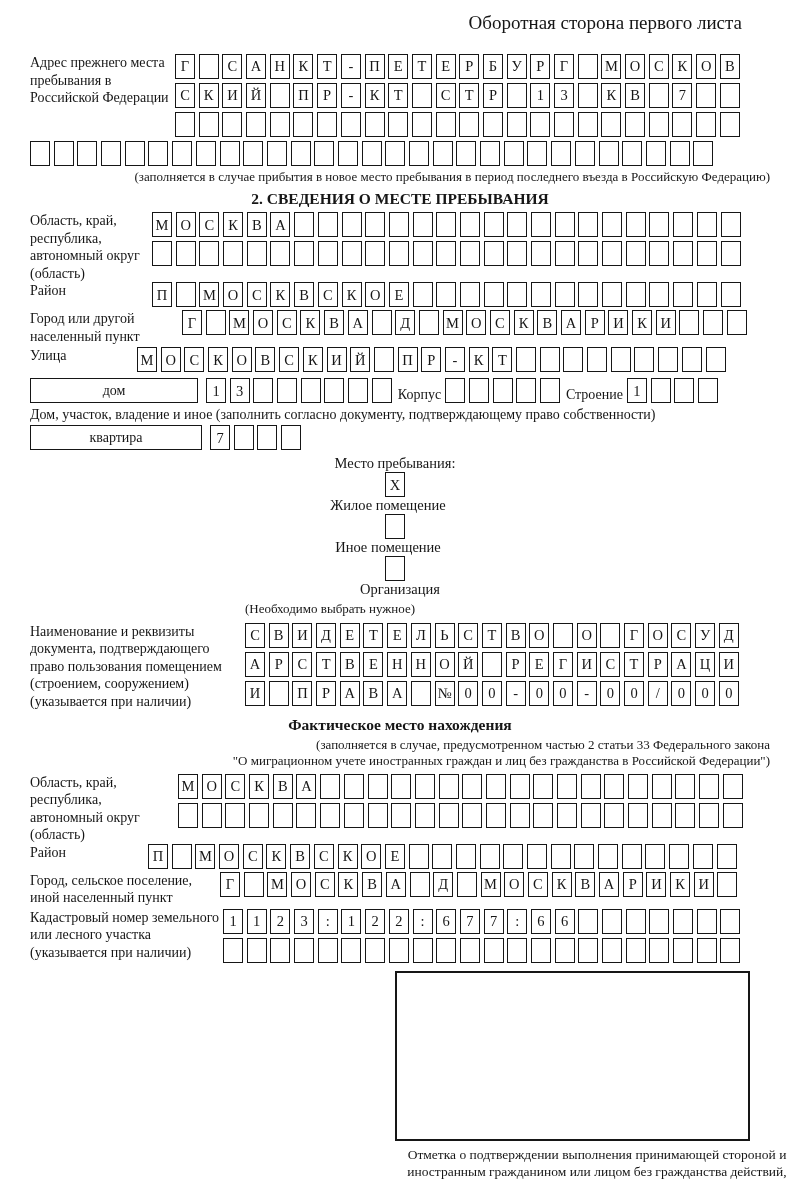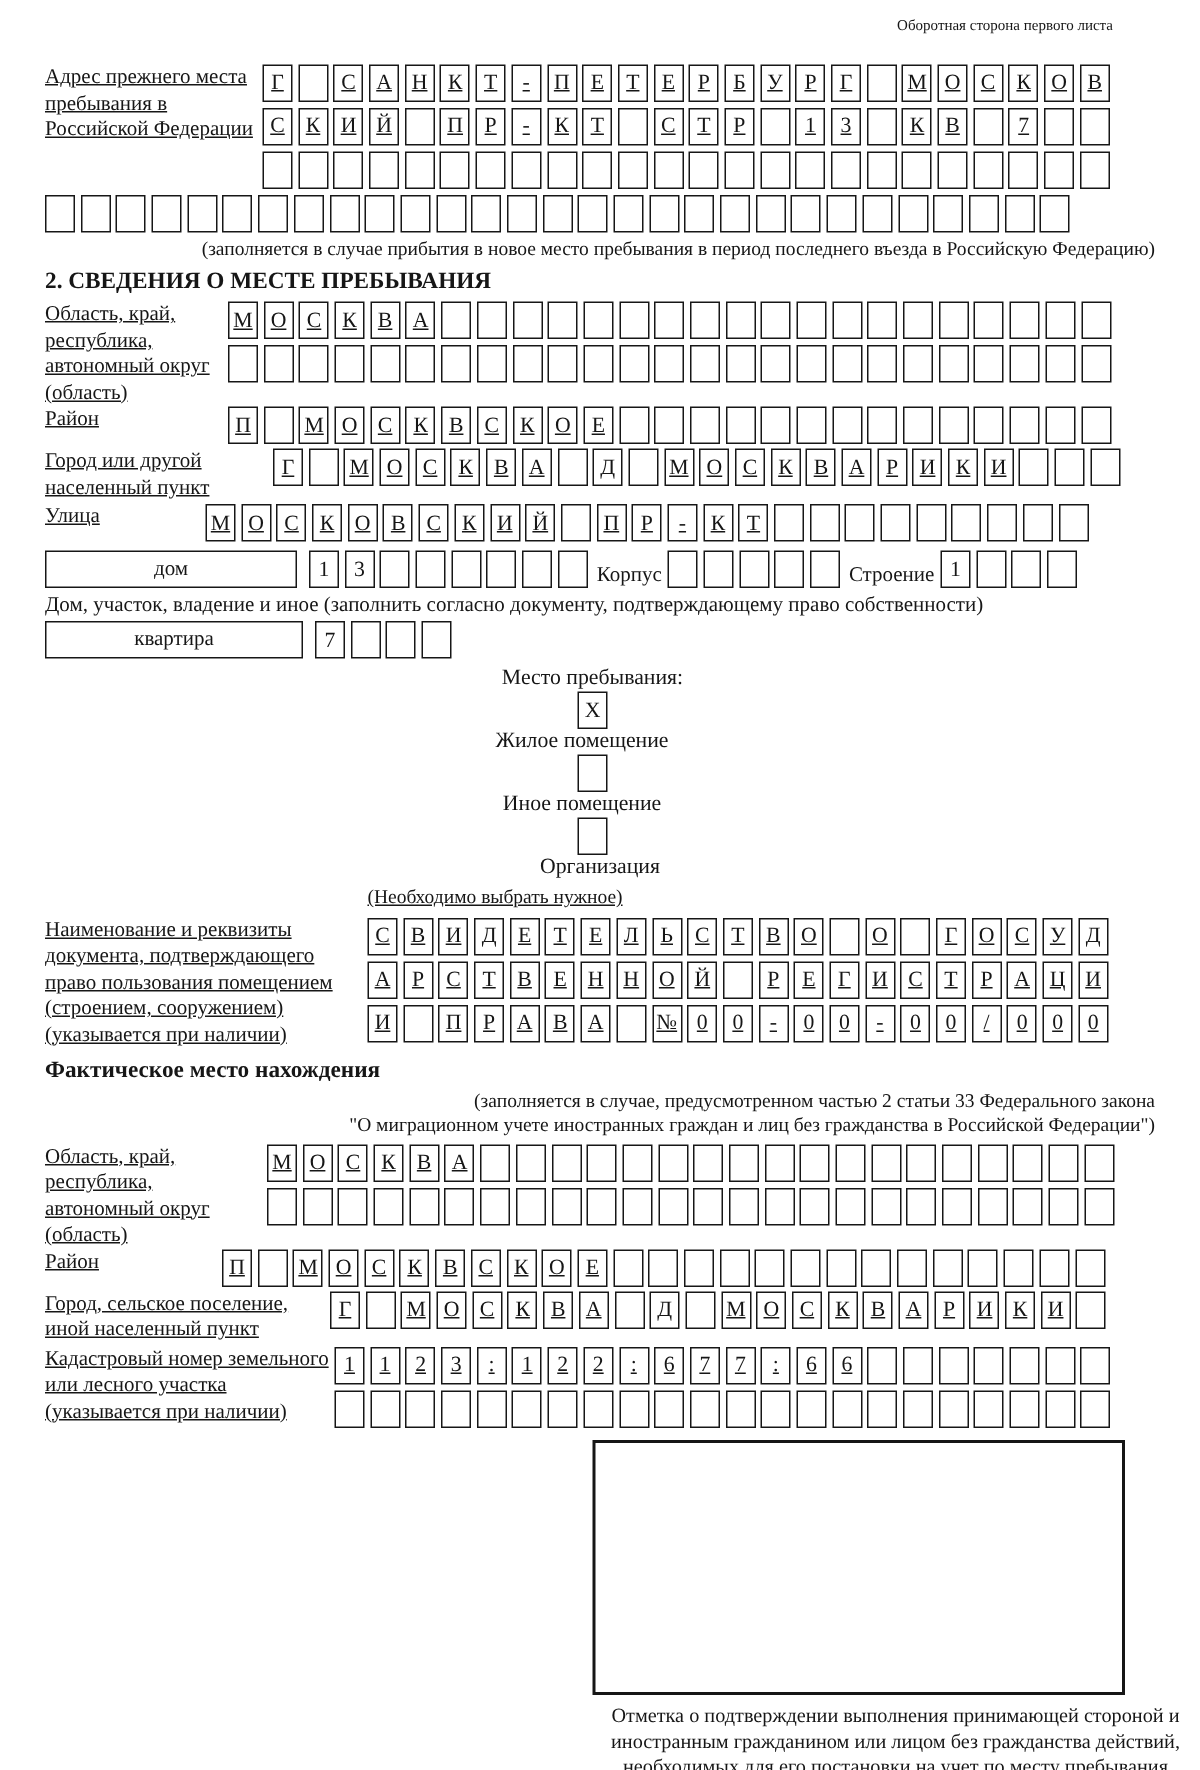--- a/index.html
+++ b/index.html
@@ -1,39 +1,39 @@
 <!DOCTYPE html>
 <html><head>
 <meta charset="utf-8">
 <style>
   html,body{margin:0;padding:0;background:#fff;}
   body{width:800px;height:1180px;color:#161616;font-family:"Liberation Serif","DejaVu Serif",serif;overflow:hidden;}
   .page{padding:12px 30px 0 30px;box-sizing:border-box;}
-  .hdr-note{text-align:right;font-size:10px;padding-right:28px;}
-  .block{display:flex;align-items:flex-start;text-decoration:underline;}
+  .hdr-note{text-align:right;font-size:19px;padding-right:28px;}
+  .block{display:flex;align-items:flex-start;}
   .lbl{font-size:14px;line-height:1.25;flex:0 0 auto;}
   .rows{display:flex;flex-direction:column;gap:4px;}
   .cellrow{display:flex;gap:3.7px;}
   .cell{flex:0 0 auto;width:20px;height:25px;border:1.7px solid #161616;box-sizing:border-box;
         display:flex;align-items:center;justify-content:center;font-size:14.5px;line-height:1;}
   .note{font-size:13px;text-align:right;margin-top:3px;line-height:1.25;}
-  .sec-title{font-weight:bold;text-align:left;font-size:15.5px;margin-top:5px;}
+  .sec-title{font-weight:bold;text-align:center;font-size:15.5px;margin-top:5px;}
   .bigbox{border:1.7px solid #161616;height:25px;box-sizing:border-box;display:flex;align-items:center;
           justify-content:center;font-size:14px;flex:0 0 auto;}
   .inline-row{display:flex;align-items:flex-end;}
   .inl{font-size:14px;flex:0 0 auto;}
   .cap{font-size:14px;margin-top:4px;}
   .stay{display:flex;align-items:center;font-size:14.5px;flex-direction:column;}
   .stamp-box{border:2px solid #161616;width:355px;height:170px;margin:8px 0 0 365px;box-sizing:border-box;}
   .stamp-cap{width:430px;margin:5px 0 0 352px;text-align:center;font-size:13.5px;line-height:1.28;}
   .w145{width:145px}.w122{width:122px}.w152{width:152px}.w107{width:107px}.w215{width:215px}
   .w148{width:148px}.w118{width:118px}.w190{width:190px}.w193{width:193px}
   .mt4{margin-top:4px}.mt2{margin-top:2px}.mt3{margin-top:3px}.mt5{margin-top:5px}.mt6{margin-top:6px}.mt20{margin-top:20px}
   .g8{margin-right:8px}.g6{margin-right:6px}.g4{margin-right:4px}.g10{margin-right:10px}.g24{margin-right:24px}
-  .center600{width:600px;text-align:center;text-decoration:underline;}
+  .center600{width:600px;text-align:center;}
 </style>
 </head>
 <body>
 
 <div class="page">
 
   <div class="hdr-note">Оборотная сторона первого листа</div>
 
   <div class="block mt20">
     <div class="lbl w145">Адрес прежнего места пребывания в Российской Федерации</div>

